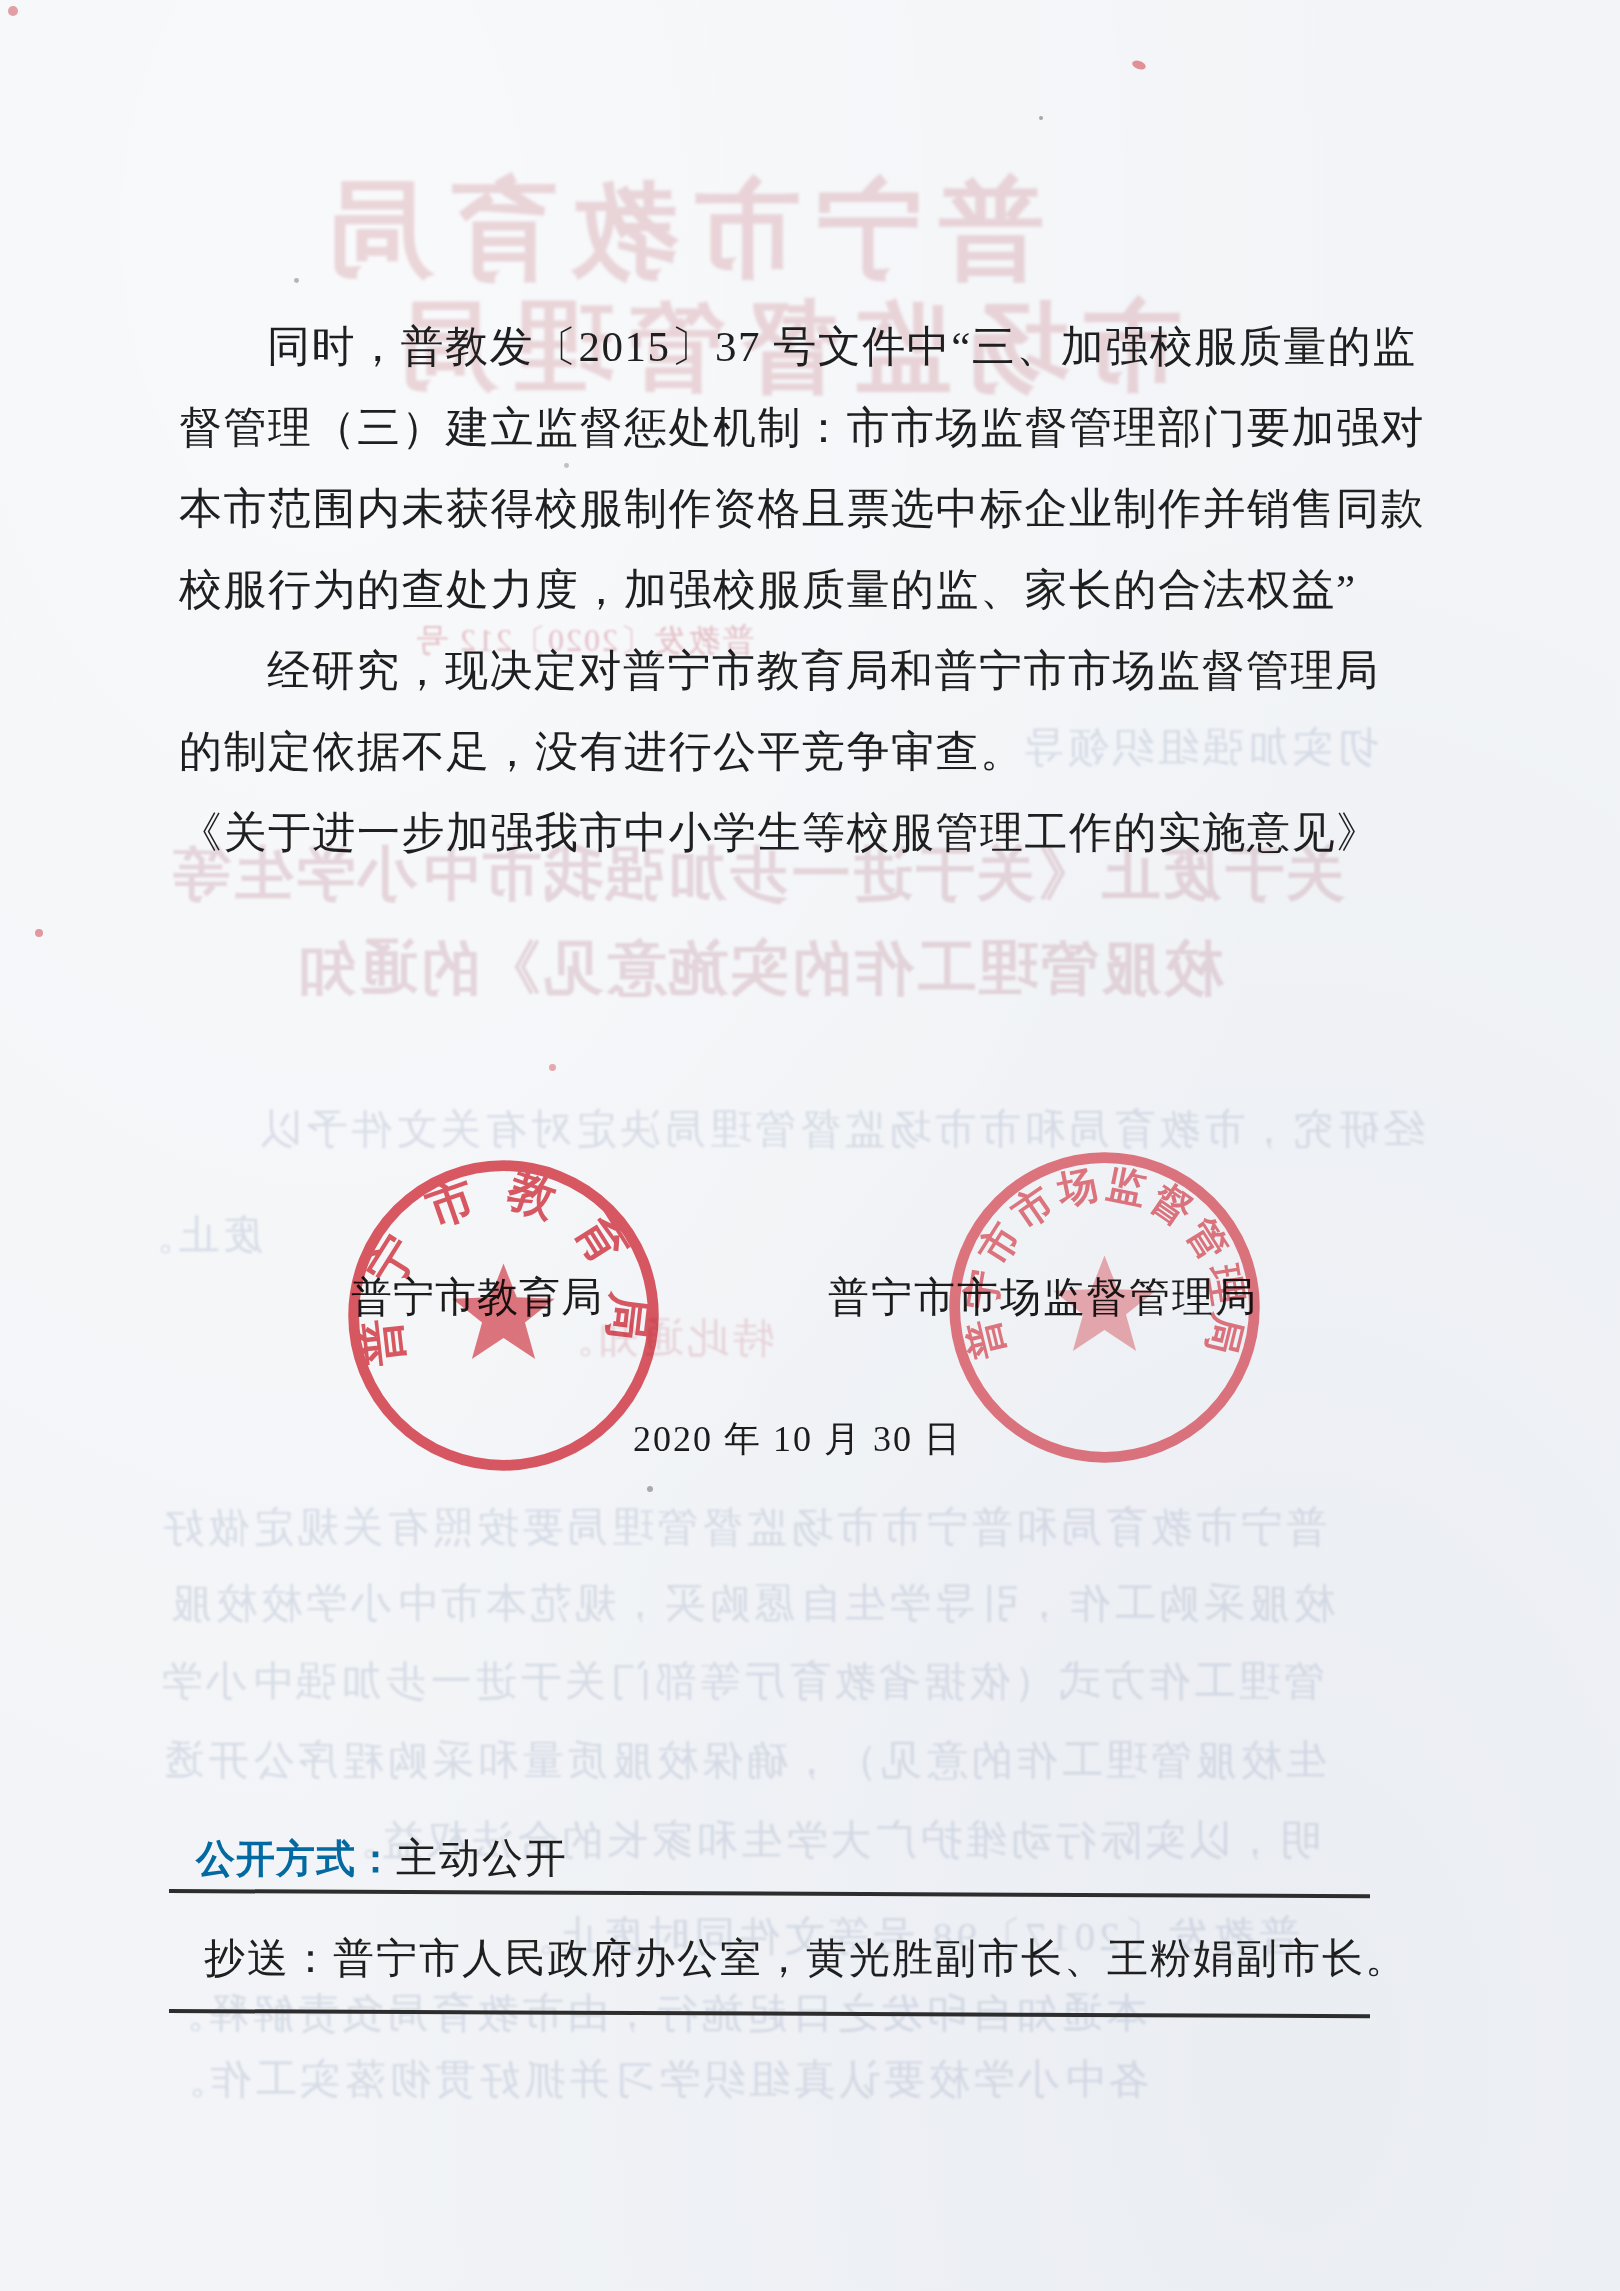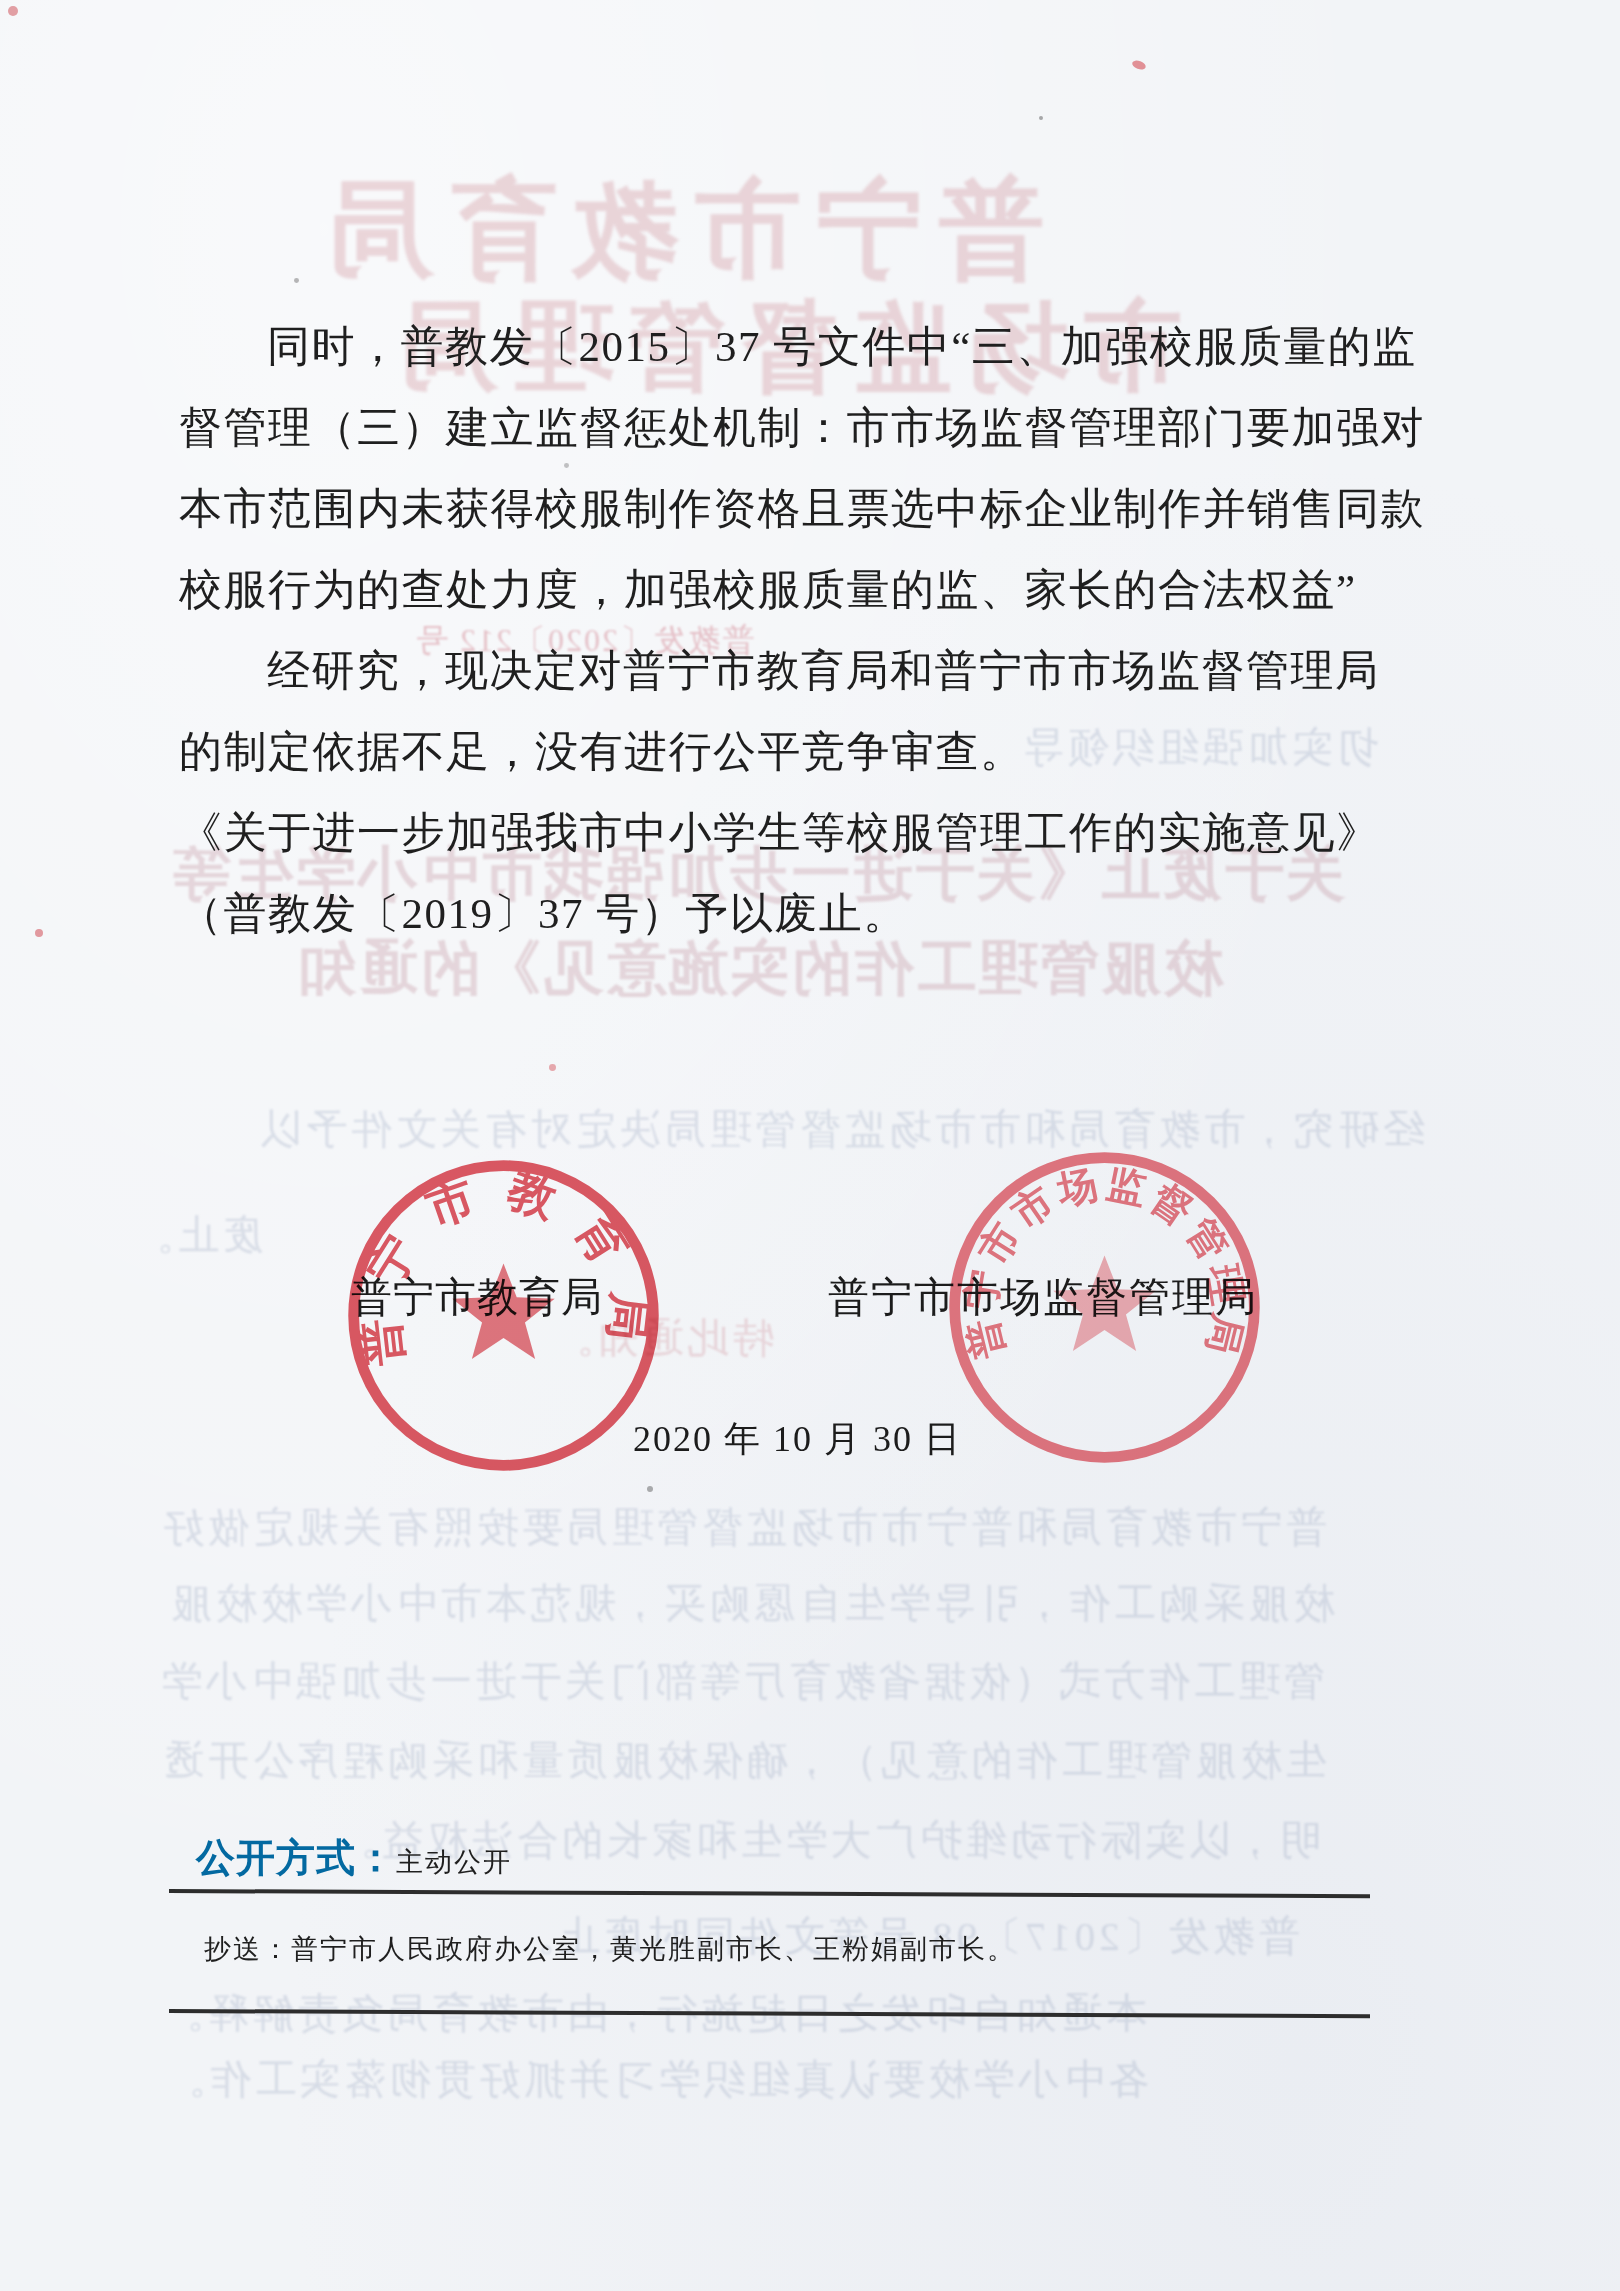--- a/index.html
+++ b/index.html
@@ -38,21 +38,21 @@
 
   .sig{position:absolute;font-size:41px;letter-spacing:1px;color:#1c1c1c;white-space:nowrap;}
   .date{position:absolute;left:633px;top:1415px;font-size:36px;letter-spacing:2px;color:#1c1c1c;white-space:nowrap;}
 
   .stamp{position:absolute;mix-blend-mode:multiply;}
   .stamp svg{display:block;}
   .seal-text{font-family:"Liberation Serif","DejaVu Serif",serif;font-weight:bold;}
 
   .footer-row{position:absolute;white-space:nowrap;}
   .fo-label{font-family:"Liberation Sans","DejaVu Sans",sans-serif;font-weight:bold;font-size:39px;letter-spacing:1px;color:#0369a1;}
-  .fo-value{font-size:27px;letter-spacing:2px;color:#1f1f1f;}
+  .fo-value{font-size:41px;letter-spacing:2px;color:#1f1f1f;}
   .rule{position:absolute;left:169px;width:1201px;height:3.9px;background:#2d2d2d;transform:rotate(.25deg);transform-origin:left center;}
 
   .speck{position:absolute;border-radius:50%;pointer-events:none;}
 </style>
 </head>
 <body>
 
 <div class="page">
 
   <div>
@@ -77,21 +77,20 @@
   </div>
 
   <div class="bodytext">
     <div class="line indent">同时，普教发〔2015〕37 号文件中“三、加强校服质量的监</div>
     <div class="line">督管理（三）建立监督惩处机制：市市场监督管理部门要加强对</div>
     <div class="line">本市范围内未获得校服制作资格且票选中标企业制作并销售同款</div>
     <div class="line">校服行为的查处力度，加强校服质量的监、家长的合法权益”</div>
     <div class="line indent">经研究，现决定对普宁市教育局和普宁市市场监督管理局</div>
     <div class="line">的制定依据不足，没有进行公平竞争审查。</div>
     <div class="line">《关于进一步加强我市中小学生等校服管理工作的实施意见》</div>
-    <div class="line">（普教发〔2019〕37 号）予以废止。</div>
   </div>
 
   <div class="sig" style="left:351px;top:1270px;">普宁市教育局</div>
   <div class="sig" style="left:828px;top:1270px;letter-spacing:2px;">普宁市市场监督管理局</div>
   <div class="date">2020 年 10 月 30 日</div>
 
   <div class="stamp" style="left:337px;top:1149px;opacity:.85;">
     <svg width="333" height="333" viewBox="0 0 340 340">
       <circle cx="170" cy="170" r="153" fill="none" stroke="#dc3d49" stroke-width="11"></circle>
       <polygon fill="#dc3d49" fill-opacity=".82" points="170,117 156.5,151.4 117.7,153 148.1,177.1 137.7,214.5 170,193 202.3,214.5 191.9,177.1 222.3,153 183.5,151.4"></polygon>

